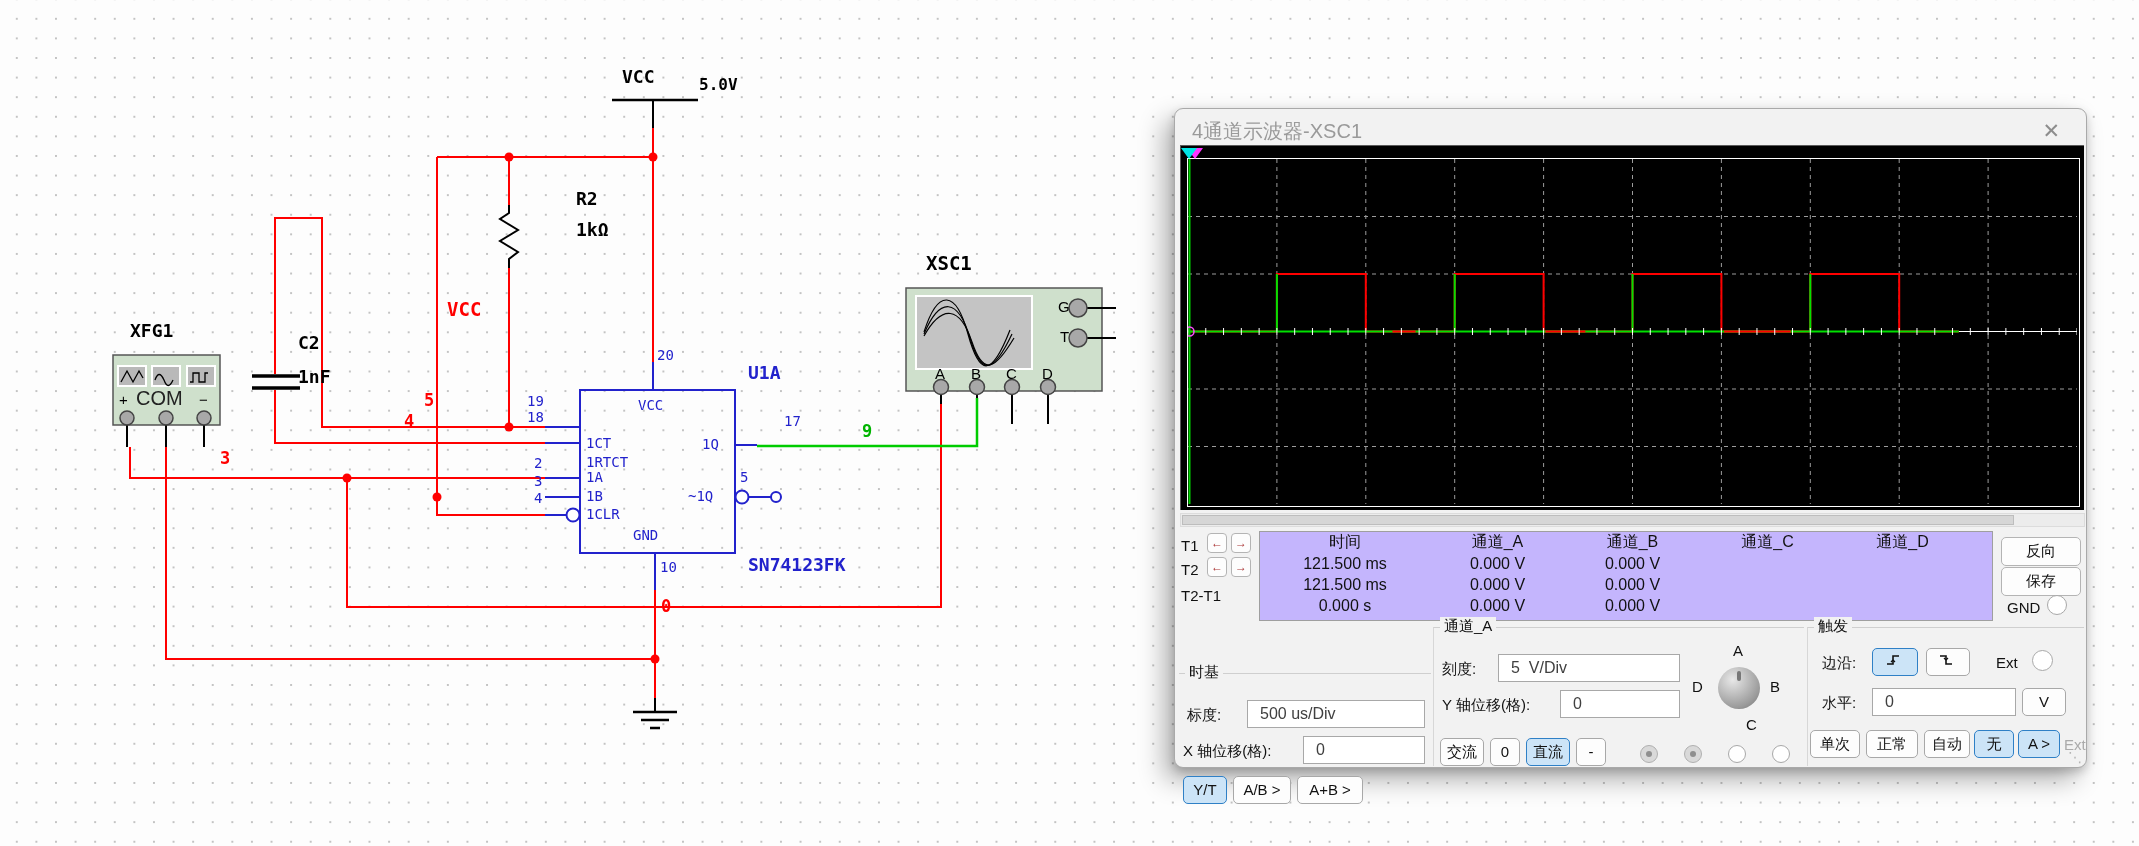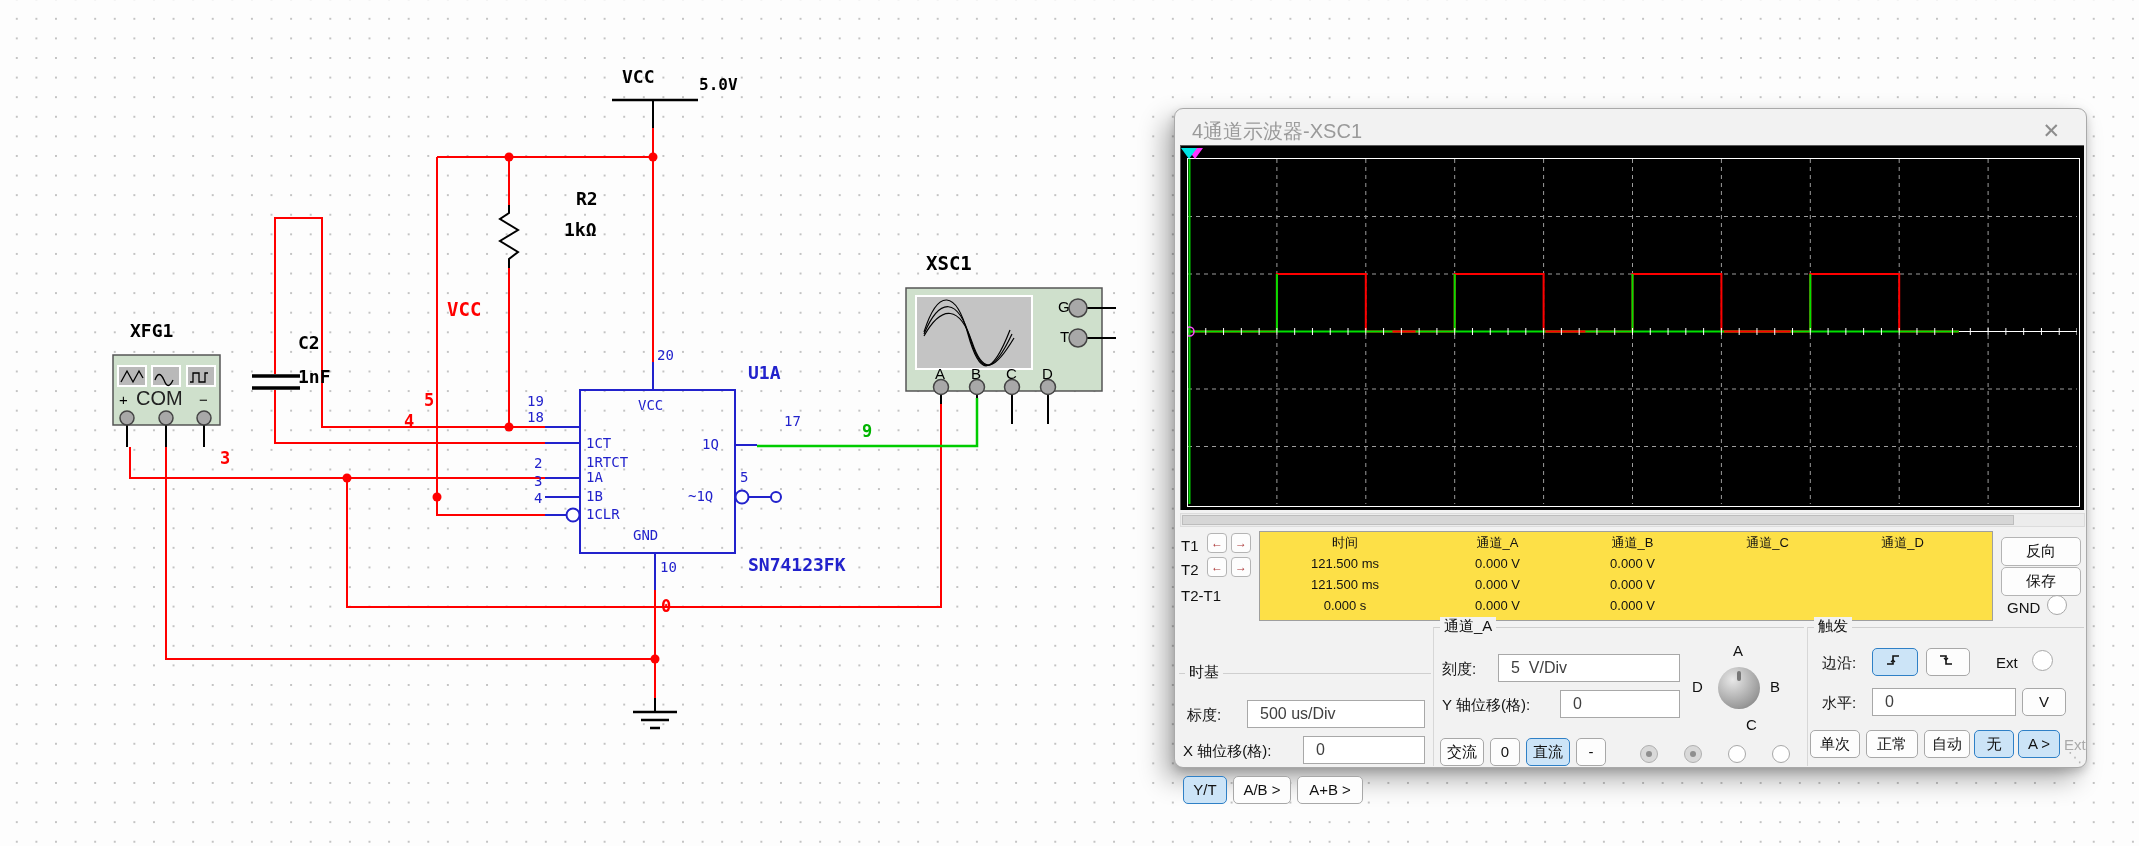--- a/index.html
+++ b/index.html
@@ -29,22 +29,22 @@
   .flag{position:absolute;width:0;height:0;border-left:8px solid transparent;border-right:8px solid transparent;}
   #flag-t2{left:12px;top:39px;border-top:11px solid #ff33ff;}
   #flag-t1{left:6px;top:39px;border-top:11px solid #00e5e5;}
   #scrollbar{position:absolute;left:5px;top:404px;width:903px;height:12px;background:#ececec;border:1px solid #dcdcdc;}
   #scroll-thumb{position:absolute;left:1px;top:1px;width:830px;height:8px;background:#d6d6d6;border:1px solid #bdbdbd;}
 
   
   #cursor-ctrl{position:absolute;left:6px;top:422px;width:76px;height:90px;font-size:15px;color:#111;}
   .arrow-btn{position:absolute;width:20px;height:20px;background:#fdfdfd;border:1px solid #b4b4b4;border-radius:4px;
     font-size:12px;color:#a33;text-align:center;line-height:18px;padding:0;}
-  #meas-table{position:absolute;left:84px;top:422px;width:732px;height:88px;background:#fde047;border:1px solid #9f9f9f;
-    font-size:13px;color:#111;}
+  #meas-table{position:absolute;left:84px;top:422px;width:732px;height:88px;background:#c4b5fd;border:1px solid #9f9f9f;
+    font-size:16px;color:#111;}
   .mrow{display:flex;height:21px;align-items:center;}
   .mcell{text-align:center;}
   .c-time{width:170px;}.c-a{width:135px;}.c-b{width:135px;}.c-c{width:135px;}.c-d{width:135px;}
   .side-btn{position:absolute;left:826px;width:78px;height:27px;background:#fdfdfd;border:1px solid #b4b4b4;
     border-radius:5px;font-size:15px;color:#111;text-align:center;line-height:25px;}
   .radio{border-radius:50%;background:#fff;border:1.5px solid #a8a8a8;box-sizing:border-box;}
 
   
   .group{position:absolute;top:518px;height:138px;border-top:1px solid #cfcfcf;}
   .group-label{position:absolute;top:-11px;left:6px;background:#f2f2f2;padding:0 4px;font-size:15px;color:#111;}
@@ -166,21 +166,21 @@
       <circle cx="941" cy="387" r="7.5" fill="#a8a8a8" stroke="#444" stroke-width="1.5"></circle>
       <circle cx="977" cy="387" r="7.5" fill="#a8a8a8" stroke="#444" stroke-width="1.5"></circle>
       <circle cx="1012" cy="387" r="7.5" fill="#a8a8a8" stroke="#444" stroke-width="1.5"></circle>
       <circle cx="1048" cy="387" r="7.5" fill="#a8a8a8" stroke="#444" stroke-width="1.5"></circle>
     </g>
   </svg>
 
   <div class="lbl mono blk s18" style="left:622px;top:68px;">VCC</div>
   <div class="lbl mono blk s16" style="left:699px;top:77px;">5.0V</div>
   <div class="lbl mono blk s18" style="left:576px;top:190px;">R2</div>
-  <div class="lbl mono blk s18" style="left:564px;top:221px;">1kΩ</div>
+  <div class="lbl mono blk s18" style="left:576px;top:221px;">1kΩ</div>
   <div class="lbl mono red s19" style="left:447px;top:300px;">VCC</div>
   <div class="lbl mono blk s18" style="left:298px;top:334px;">C2</div>
   <div class="lbl mono blk s18" style="left:298px;top:368px;">1nF</div>
   <div class="lbl mono blk s18" style="left:130px;top:322px;">XFG1</div>
   <div class="lbl blk s15" style="left:119px;top:392px;">+</div>
   <div class="lbl s20" style="left:136px;top:388px;color:#222;">COM</div>
   <div class="lbl blk s15" style="left:199px;top:392px;">−</div>
   <div class="lbl mono blk s19" style="left:926px;top:254px;">XSC1</div>
   <div class="lbl mono s18" style="left:748px;top:364px;color:#2222cc;">U1A</div>
   <div class="lbl mono s18" style="left:748px;top:556px;color:#2222cc;">SN74123FK</div>

